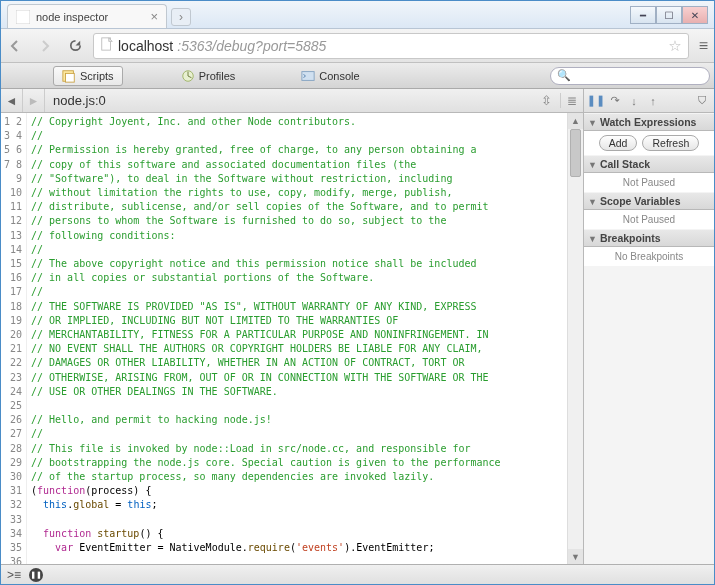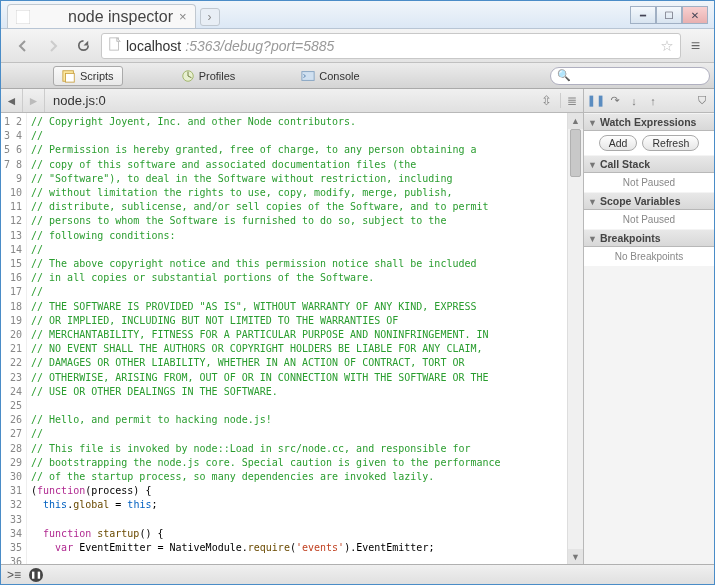--- a/index.html
+++ b/index.html
@@ -2,29 +2,29 @@
 <html><head>
 <meta charset="utf-8">
 <style>
   * { box-sizing: border-box; margin: 0; padding: 0; }
   body { font-family: "Segoe UI", Arial, sans-serif; font-size: 12px; background: #fff; width: 715px; height: 585px; overflow: hidden; border: 1px solid #4a8cc7; position: relative; }
   
   
   .titlebar { height: 28px; background: linear-gradient(#f0f5fa, #dce8f5); display: flex; align-items: flex-end; padding: 0 6px 0 6px; border-bottom: 1px solid #b8c5d4; }
   .tab { background: #f8f8f8; border: 1px solid #c0c8d0; border-bottom: none; border-radius: 4px 4px 0 0; height: 24px; display: flex; align-items: center; padding: 0 8px; gap: 6px; min-width: 160px; }
   .tab-favicon { width: 14px; height: 14px; display: inline-flex; align-items: center; justify-content: center; }
-  .tab-title { flex: 1; font-size: 16px; color: #444; margin-left: 32px; }
+  .tab-title { flex: 1; font-size: 11px; color: #444; }
   .tab-close { font-size: 13px; color: #888; cursor: pointer; }
   .newtab { width: 20px; height: 18px; margin-left: 4px; margin-bottom: 2px; background: #e8eef5; border: 1px solid #c0c8d0; border-radius: 3px; display: flex; align-items: center; justify-content: center; color: #888; font-size: 12px; }
   .winbtns { margin-left: auto; display: flex; gap: 0; margin-bottom: 4px; }
   .winbtn { width: 26px; height: 18px; border: 1px solid #a0b0c4; background: linear-gradient(#f4f8fc,#d8e4f0); display: flex; align-items: center; justify-content: center; font-size: 10px; color: #445; }
   .winbtn.close { background: linear-gradient(#f8d0d0,#e8b0b0); }
   
   
-  .addrbar { height: 34px; background: linear-gradient(#f4f4f4,#e4e4e4); border-bottom: 1px solid #c0c0c0; display: flex; align-items: center; padding: 0 10px; gap: 6px; }
+  .addrbar { height: 34px; background: linear-gradient(#f4f4f4,#e4e4e4); border-bottom: 1px solid #c0c0c0; display: flex; align-items: center; padding: 0 2px; gap: 6px; }
   .navbtn { width: 24px; height: 24px; display: flex; align-items: center; justify-content: center; color: #888; border-radius: 3px; }
   .navbtn.active { color: #555; }
   .omnibox { flex: 1; height: 26px; background: #fff; border: 1px solid #c8c8c8; border-radius: 3px; display: flex; align-items: center; padding: 0 6px; gap: 4px; }
   .url-host { color: #333; font-size: 14px; }
   .url-path { color: #999; font-size: 14px; font-style: italic; }
   .star { color: #bbb; font-size: 15px; margin-left: auto; }
   .menu-icon { font-size: 16px; color: #666; padding: 0 4px; }
   
   
   .dt-toolbar { height: 26px; background: linear-gradient(#ececec,#d4d4d4); border-bottom: 1px solid #aaa; display: flex; align-items: center; padding: 0 4px; gap: 2px; }

